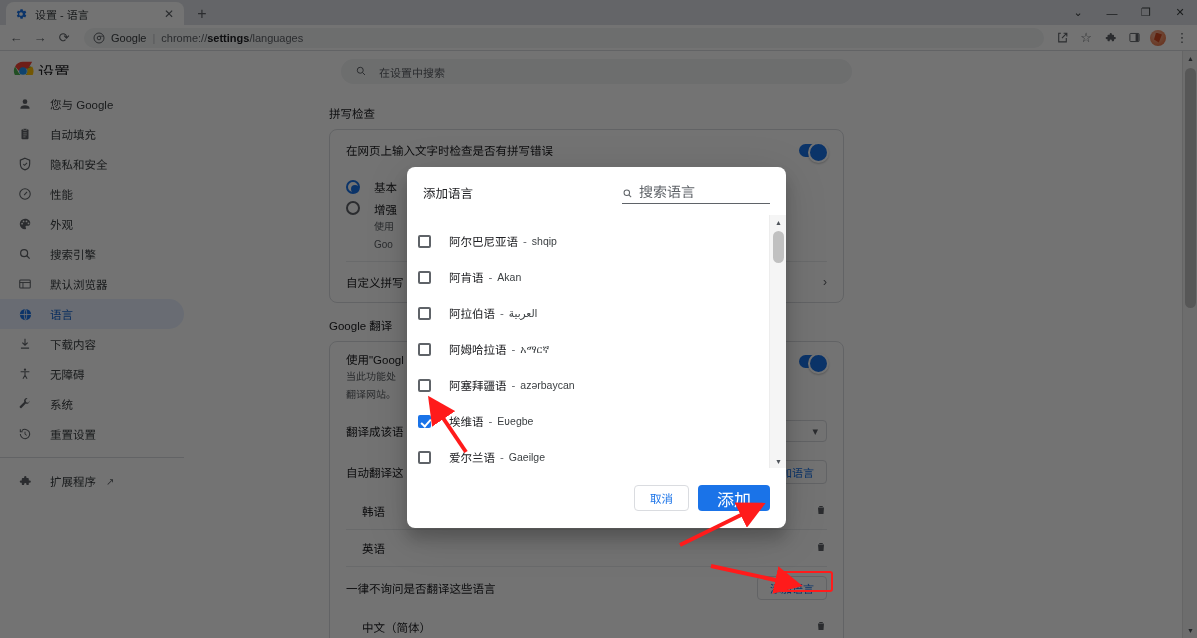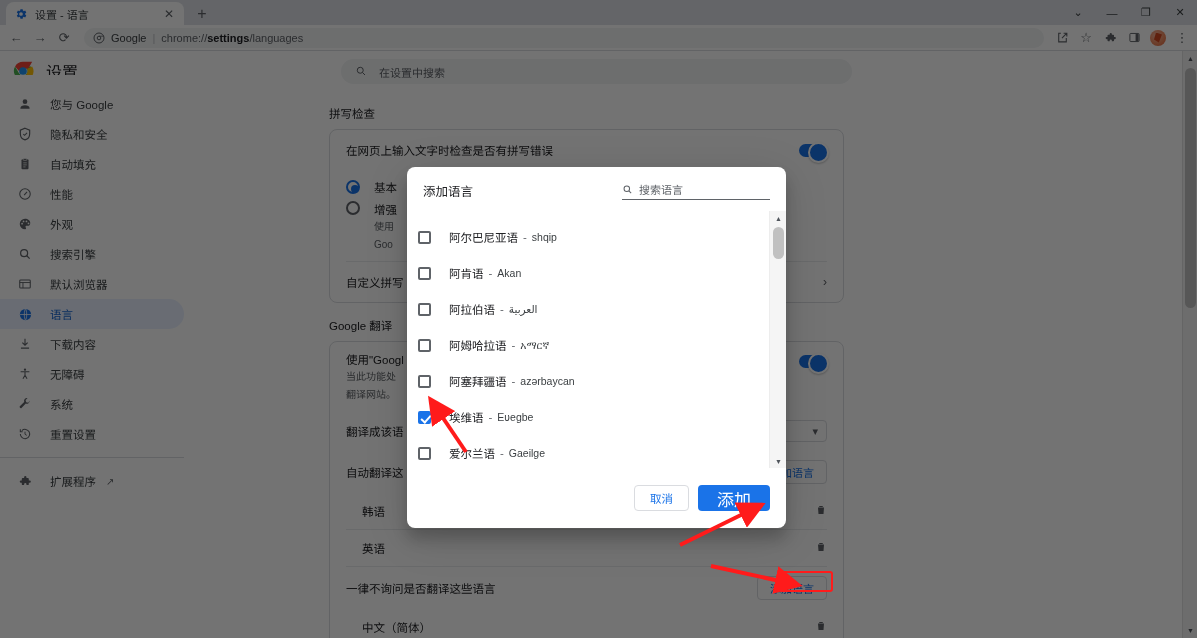--- a/index.html
+++ b/index.html
@@ -76,21 +76,21 @@
     position: absolute; top: 51px; left: 0; width: 1197px; height: 587px;
     background: #ffffff;
   }
   .set-header {
     position: absolute; top: 0; left: 0; width: 1197px; height: 40px;
     background: #ffffff; display: flex; align-items: center;
   }
   .chrome-logo {
     width: 22px; height: 22px; margin-left: 12px; flex: 0 0 22px; position: relative;
   }
-  .set-title { font-size: 16px; color: #202124; margin-left: 12px; }
+  .set-title { font-size: 16px; color: #202124; margin-left: 4px; }
   .set-search {
     position: absolute; left: 341px; top: 8px; width: 511px; height: 25px;
     background: #f1f3f4; border-radius: 13px; display: flex; align-items: center;
     padding: 0 14px;
   }
   .set-search .sicon { color: #5f6368; font-size: 11px; margin-right: 12px; }
   .set-search .stext { font-size: 11px; color: #5f6368; }
 
   .sidebar {
     position: absolute; top: 24px; left: 0; width: 200px; height: 547px;
@@ -194,21 +194,21 @@
   }
   .dlg-head {
     display: flex; align-items: center; padding: 14px 16px 10px 16px;
   }
   .dlg-title { font-size: 12.5px; color: #202124; flex: 1; }
   .dlg-search {
     display: flex; align-items: flex-end; width: 148px;
     border-bottom: 1px solid #5f6368; padding-bottom: 2px;
   }
   .dlg-search .dsicon { font-size: 10px; color: #5f6368; margin-right: 6px; }
-  .dlg-search .dsplaceholder { font-size: 11px; color: #5f6368; }
+  .dlg-search .dsplaceholder { font-size: 14px; color: #5f6368; }
   .dlg-list {
     flex: 1; margin: 0 0 0 0; position: relative;
     border-top: 1px solid transparent; overflow: hidden;
   }
   .dlg-list-inner { position: absolute; inset: 0 17px 0 0; padding-top: 8px; }
   .lang-item {
     display: flex; align-items: center; height: 36px; padding-left: 11px;
     font-size: 11.5px; color: #202124;
   }
   .cbox {
@@ -350,35 +350,35 @@
             <svg viewBox="0 0 24 24" width="14" height="14">
               <circle cx="12" cy="8" r="4" fill="#5f6368"></circle>
               <path d="M4 20c0-4.4 3.6-6 8-6s8 1.6 8 6z" fill="#5f6368"></path>
             </svg>
           </span>
         <span class="si-label">您与 Google</span>
       </div>
       <div class="side-item">
         <span class="si-icon">
             <svg viewBox="0 0 24 24" width="14" height="14">
-              <path d="M12 2l8 3.5v6c0 5-3.4 9.4-8 10.5-4.6-1.1-8-5.5-8-10.5v-6z" fill="none" stroke="#5f6368" stroke-width="2"></path>
-              <path d="M9 12l2.2 2.2L15.5 10" fill="none" stroke="#5f6368" stroke-width="1.8"></path>
-            </svg>
-          </span>
-        <span class="si-label">隐私和安全</span>
-      </div>
-      <div class="side-item">
-        <span class="si-icon">
-            <svg viewBox="0 0 24 24" width="14" height="14">
               <rect x="6" y="4" width="12" height="17" rx="1.6" fill="#5f6368"></rect>
               <rect x="9" y="2.5" width="6" height="3.4" rx="1" fill="#5f6368" stroke="#fff" stroke-width="1"></rect>
               <path d="M9 10h6M9 13.5h6M9 17h4" stroke="#fff" stroke-width="1.2"></path>
             </svg>
           </span>
         <span class="si-label">自动填充</span>
+      </div>
+      <div class="side-item">
+        <span class="si-icon">
+            <svg viewBox="0 0 24 24" width="14" height="14">
+              <path d="M12 2l8 3.5v6c0 5-3.4 9.4-8 10.5-4.6-1.1-8-5.5-8-10.5v-6z" fill="none" stroke="#5f6368" stroke-width="2"></path>
+              <path d="M9 12l2.2 2.2L15.5 10" fill="none" stroke="#5f6368" stroke-width="1.8"></path>
+            </svg>
+          </span>
+        <span class="si-label">隐私和安全</span>
       </div>
       <div class="side-item">
         <span class="si-icon">
             <svg viewBox="0 0 24 24" width="14" height="14">
               <circle cx="12" cy="12" r="9" fill="none" stroke="#5f6368" stroke-width="1.8"></circle>
               <path d="M15.5 8.5L10.5 14" stroke="#5f6368" stroke-width="1.8"></path>
             </svg>
           </span>
         <span class="si-label">性能</span>
       </div>

